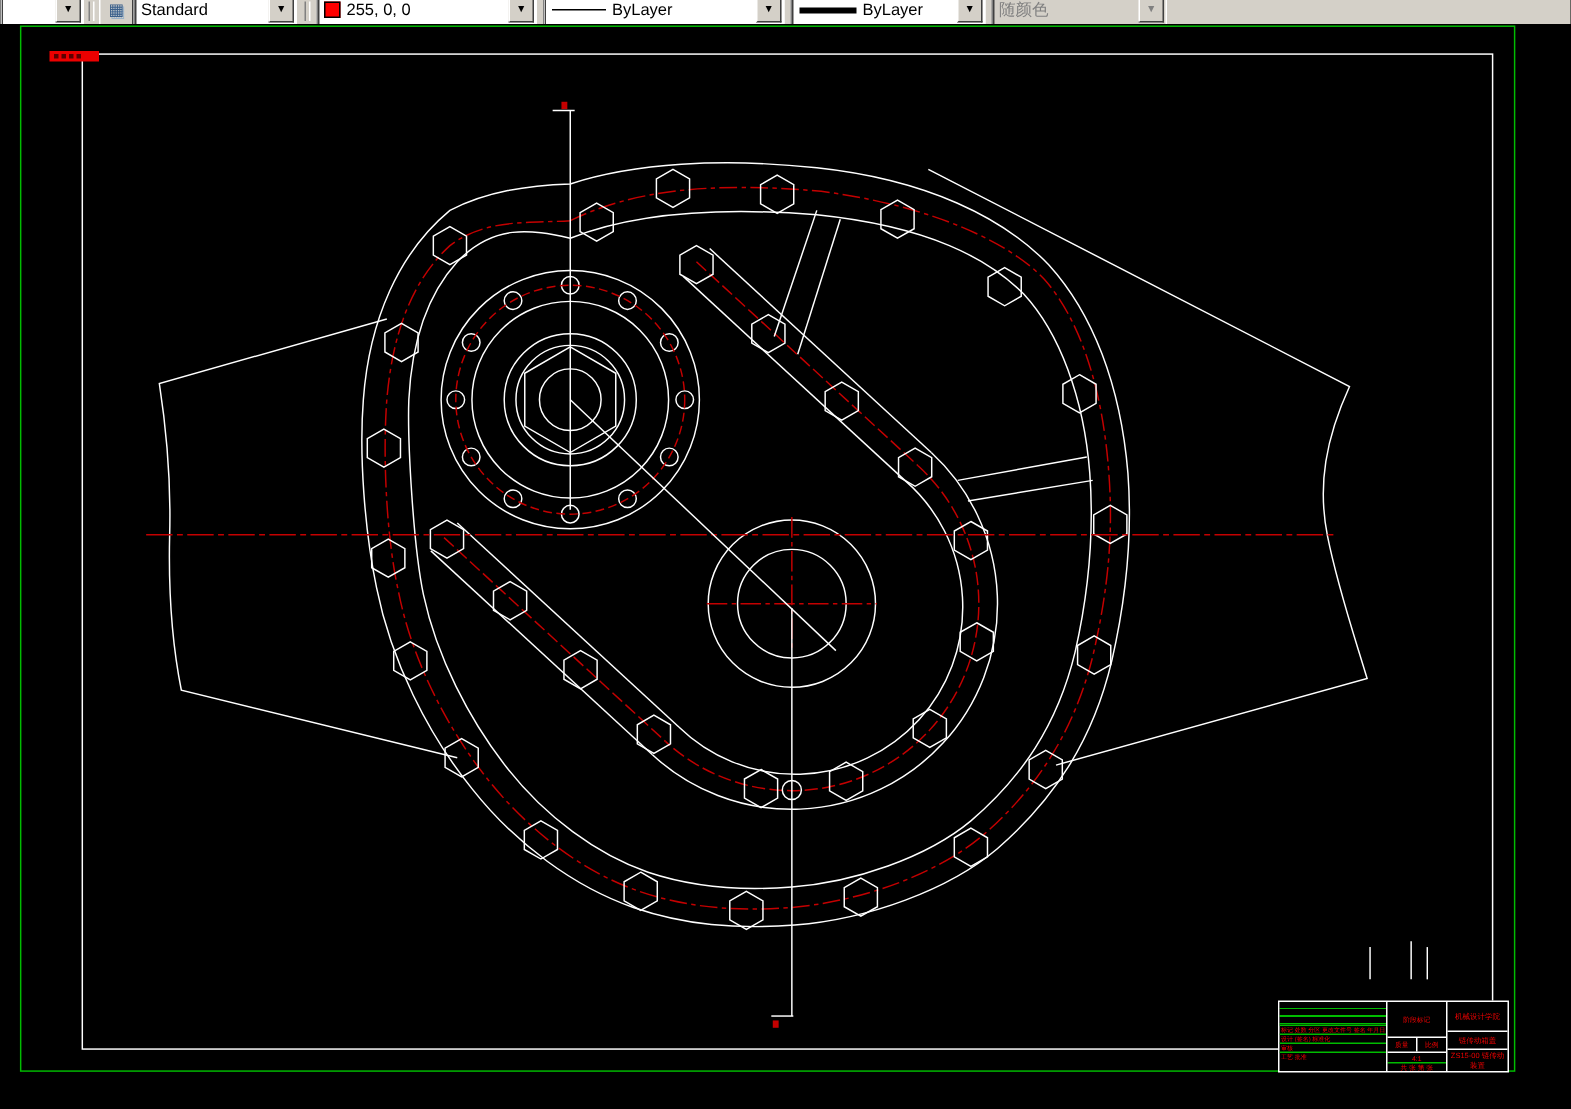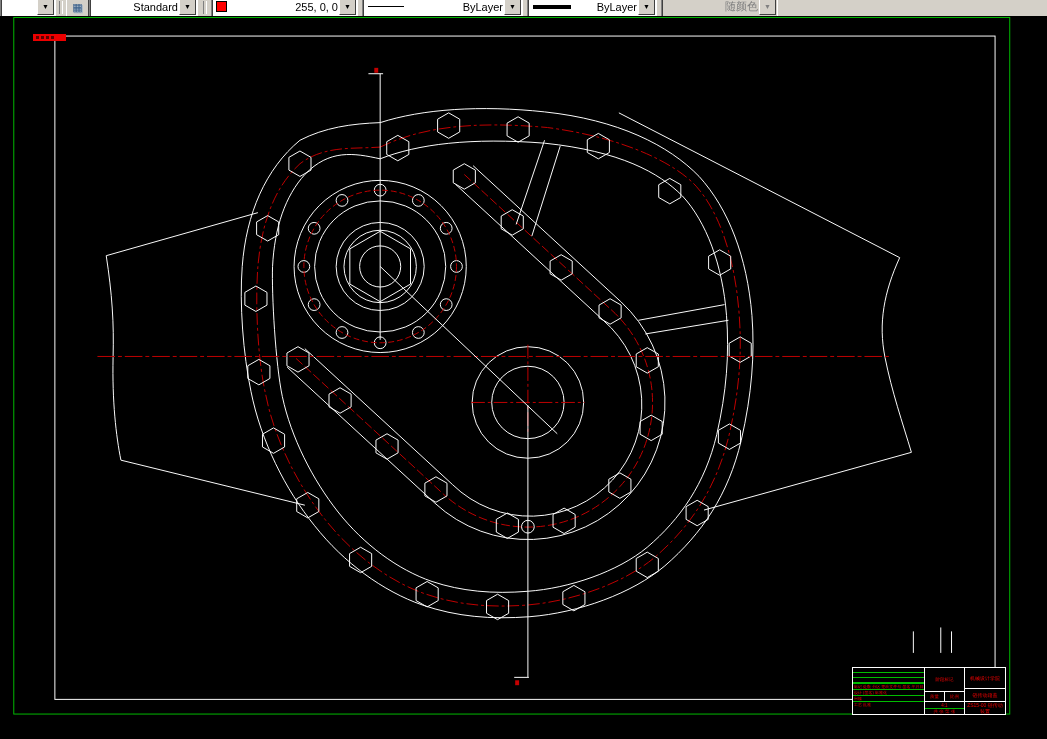--- a/index.html
+++ b/index.html
@@ -6,21 +6,21 @@
   body{width:1047px;height:739px;position:relative;overflow:hidden;
        font-family:"Liberation Sans",sans-serif;}
 
   
   .toolbar{position:absolute;left:0;top:0;width:1047px;height:16px;
            background:#d4d0c8;overflow:hidden;z-index:5;}
   .combo{position:absolute;top:-4px;height:19px;background:#fff;
          border:1px solid;border-color:#808080 #fff #fff #808080;
          box-shadow:inset 1px 1px 0 #404040;
          display:flex;align-items:center;font-size:11px;color:#000;}
-  .combo .val{flex:1;padding-left:4px;white-space:nowrap;overflow:hidden;text-align:right;}
+  .combo .val{flex:1;padding-left:4px;white-space:nowrap;overflow:hidden;}
   .combo .arrowbtn{width:15px;height:15px;margin:1px;background:#d4d0c8;
         border:1px solid;border-color:#fff #404040 #404040 #fff;
         display:flex;align-items:center;justify-content:center;
         font-size:7px;color:#000;line-height:1;}
   .combo.disabled{background:#d4d0c8;color:#808080;}
   .combo.disabled .arrowbtn{color:#808080;}
   .sep{position:absolute;top:1px;height:13px;width:2px;
        border-left:1px solid #808080;border-right:1px solid #fff;}
   .toolbtn{position:absolute;top:-2px;width:21px;height:17px;background:#d4d0c8;
        border:1px solid;border-color:#fff #404040 #404040 #fff;

